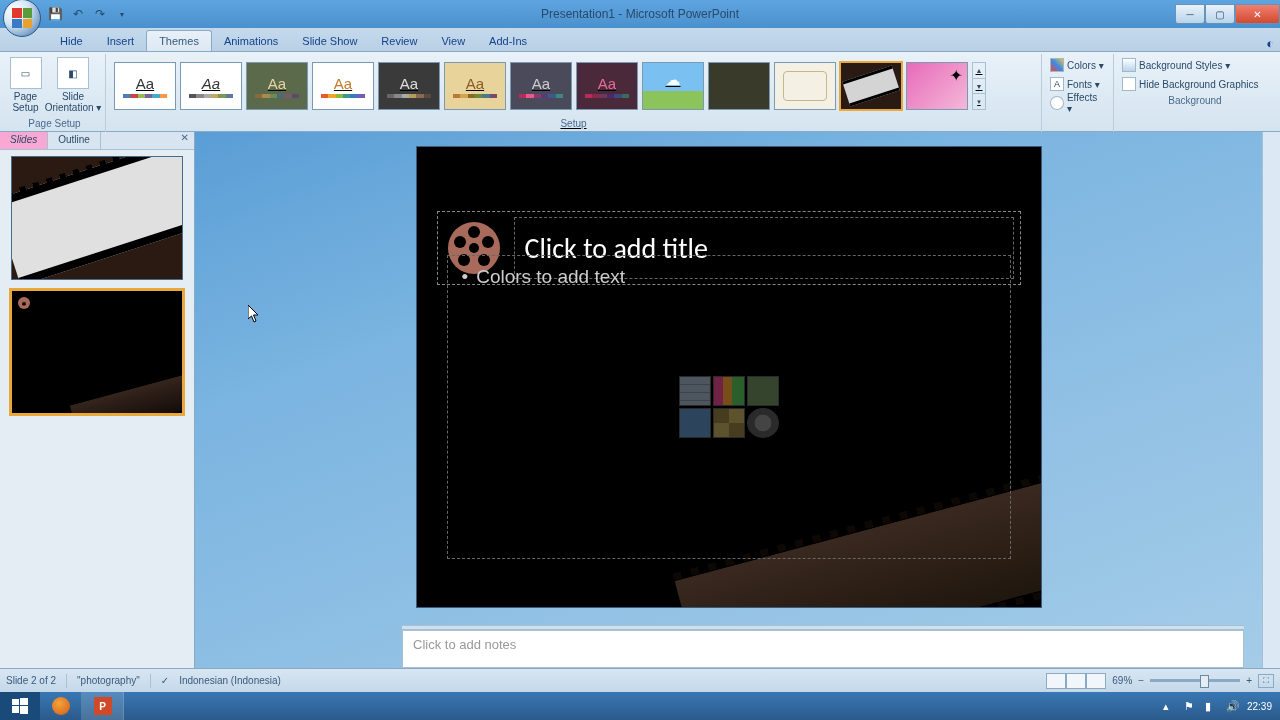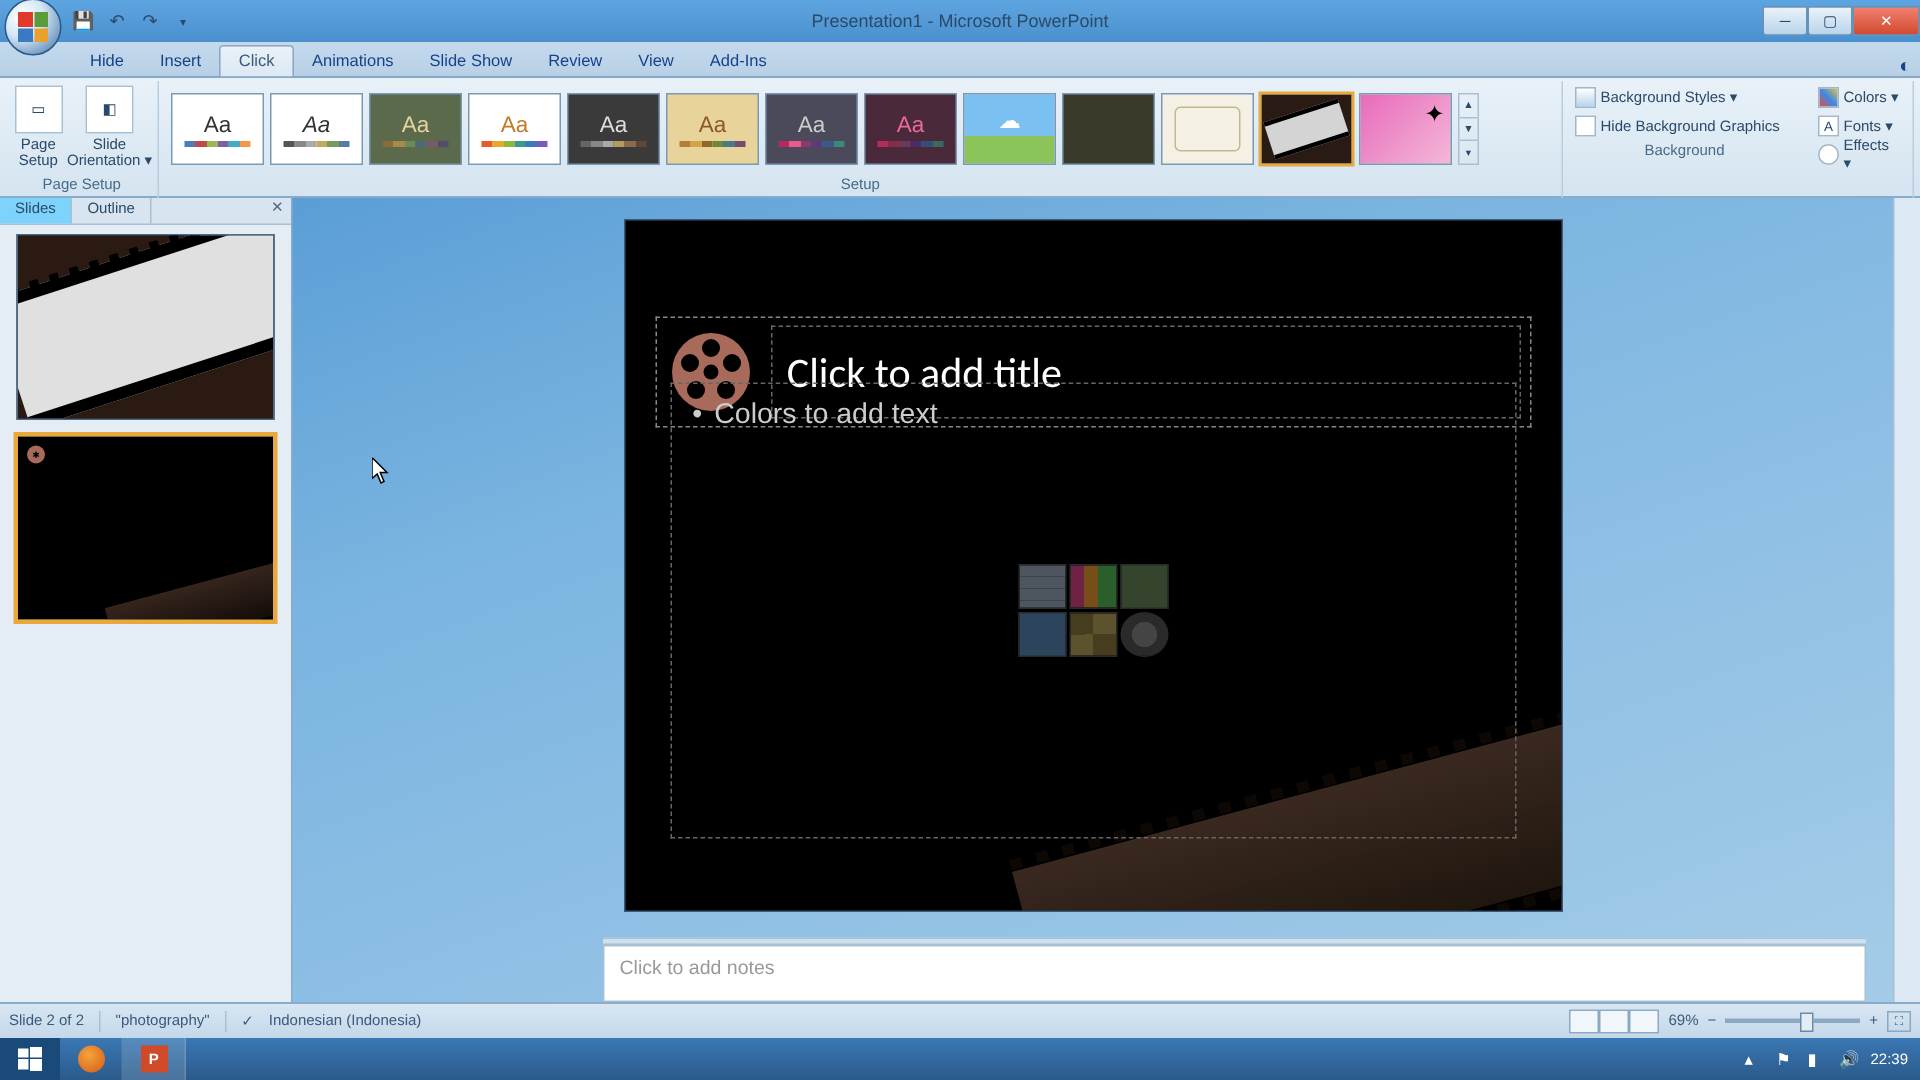--- a/index.html
+++ b/index.html
@@ -44,21 +44,21 @@
 .rsmall-col{display:flex;flex-direction:column;gap:1px;font-size:10px;color:#2a4a6a;padding:2px 2px;}
 .rsmall{display:flex;align-items:center;gap:3px;height:18px;padding:0 2px;}
 .rsmall .sicon{width:14px;height:14px;border:1px solid #a0b8ca;background:#fff;}
 
 
 .work{position:absolute;top:132px;left:0;right:0;bottom:52px;display:flex;}
 
 .panel{width:195px;background:#e4ecf4;border-right:1px solid #8aaac4;display:flex;flex-direction:column;}
 .panel-tabs{height:18px;display:flex;font-size:10px;border-bottom:1px solid #a8c0d4;background:#d8e4f0;}
 .ptab{padding:2px 10px;color:#2a4a6a;border-right:1px solid #a8c0d4;}
-.ptab.active{background:#7dd3fc;}
+.ptab.active{background:#f9a8d4;font-style:italic;}
 .ptab-close{margin-left:auto;padding:0 5px;font-size:10px;color:#4a6a8a;}
 .thumbs{flex:1;padding:6px 4px;overflow:auto;}
 .slide-thumb{width:172px;height:124px;margin:0 auto 10px auto;border:1px solid #4a6a8a;background:#000;position:relative;overflow:hidden;}
 .slide-thumb.sel{outline:3px solid #e8a83a;outline-offset:-1px;}
 
 .editor{flex:1;background:linear-gradient(160deg,#5a9ed6 0%,#7ab4e0 30%,#8ebfe4 60%,#a4cce8 100%);position:relative;}
 .slide-canvas{position:absolute;left:50%;top:14px;transform:translateX(-50%);width:626px;height:462px;background:#000;border:1px solid #3a5a7a;overflow:hidden;}
 .title-box{position:absolute;left:20px;top:20px;right:20px;height:74px;border:1px dashed #888;display:flex;align-items:center;gap:10px;padding:0 6px;margin-top:44px;}
 .reel-icon{width:60px;height:60px;color:#a86a5a;display:flex;align-items:center;justify-content:center;}
 .title-ph{flex:1;height:62px;border:1px dashed #666;display:flex;align-items:center;padding-left:10px;color:#fff;font-size:28px;font-family:Calibri,sans-serif;}
@@ -116,21 +116,21 @@
   <div class="win-controls">
     <div class="win-btn">─</div>
     <div class="win-btn">▢</div>
     <div class="win-btn close">✕</div>
   </div>
 </div>
 
 <div class="tabs">
   <div class="tab">Hide</div>
   <div class="tab">Insert</div>
-  <div class="tab active">Click</div>
+  <div class="tab active">Themes</div>
   <div class="tab">Animations</div>
   <div class="tab">Slide Show</div>
   <div class="tab">Review</div>
   <div class="tab">View</div>
   <div class="tab">Add-Ins</div>
   <div class="ribbon-help">◐</div>
 </div>
 
 <div class="ribbon">
   <div class="rgroup" style="width:102px;">
@@ -142,21 +142,21 @@
       </div>
       <div class="rbig" style="width:56px;">
         <div class="ricon">◧</div>
         <span style="white-space:pre;text-align:center;line-height:1.1;">Slide
 Orientation ▾</span>
       </div>
     </div>
     <div class="rgroup-label">Page Setup</div>
   </div>
 
-  <div class="rgroup" style="flex:1;min-width:0;">
+  <div class="rgroup" style="flex:1;min-width:0;text-decoration:underline;">
     <div class="rgroup-body themes-gallery">
 
       <div class="theme-thumb">
           <span class="aa" style="color:#333;">Aa</span>
           <div class="bar">
             <span style="background:#4a7ebb"></span>
             <span style="background:#be4b48"></span>
             <span style="background:#98b954"></span>
             <span style="background:#7d60a0"></span>
             <span style="background:#46aac5"></span>
@@ -255,50 +255,50 @@
         </div>
       <div class="gallery-more">
         <div>▲</div>
         <div>▼</div>
         <div style="border-bottom:none;">▾</div>
       </div>
     </div>
     <div class="rgroup-label">Setup</div>
   </div>
 
+  <div class="rgroup" style="width:72px;border-right:1px solid #b8cee0;">
+    <div class="rsmall-col">
+      <div class="rsmall">
+          <span class="sicon" style="background:linear-gradient(45deg,#e84a3a,#3a8ae8,#e8c43a);"></span>
+          <span>Colors ▾</span>
+        </div>
+      <div class="rsmall">
+          <span class="sicon" style="font-size:9px;display:flex;align-items:center;justify-content:center;">A</span>
+          <span>Fonts ▾</span>
+        </div>
+      <div class="rsmall">
+          <span class="sicon" style="border-radius:50%;"></span>
+          <span>Effects ▾</span>
+        </div>
+    </div>
+    <div class="rgroup-label">&nbsp;</div>
+  </div>
+
   <div class="rgroup" style="width:162px;border-right:none;">
     <div class="rsmall-col">
       <div class="rsmall">
           <span class="sicon" style="background:linear-gradient(#fff,#b8d4ea);"></span>
           <span>Background Styles ▾</span>
         </div>
       <div class="rsmall">
           <span class="sicon" style="background:#fff;"></span>
           <span>Hide Background Graphics</span>
         </div>
     </div>
     <div class="rgroup-label" style="display:flex;justify-content:center;gap:4px;">Background</div>
-  </div>
-
-  <div class="rgroup" style="width:72px;border-right:1px solid #b8cee0;">
-    <div class="rsmall-col">
-      <div class="rsmall">
-          <span class="sicon" style="background:linear-gradient(45deg,#e84a3a,#3a8ae8,#e8c43a);"></span>
-          <span>Colors ▾</span>
-        </div>
-      <div class="rsmall">
-          <span class="sicon" style="font-size:9px;display:flex;align-items:center;justify-content:center;">A</span>
-          <span>Fonts ▾</span>
-        </div>
-      <div class="rsmall">
-          <span class="sicon" style="border-radius:50%;"></span>
-          <span>Effects ▾</span>
-        </div>
-    </div>
-    <div class="rgroup-label">&nbsp;</div>
   </div>
 </div>
 
 <div class="work">
 
   <div class="panel">
     <div class="panel-tabs">
       <div class="ptab active">Slides</div>
       <div class="ptab">Outline</div>
       <div class="ptab-close">✕</div>

